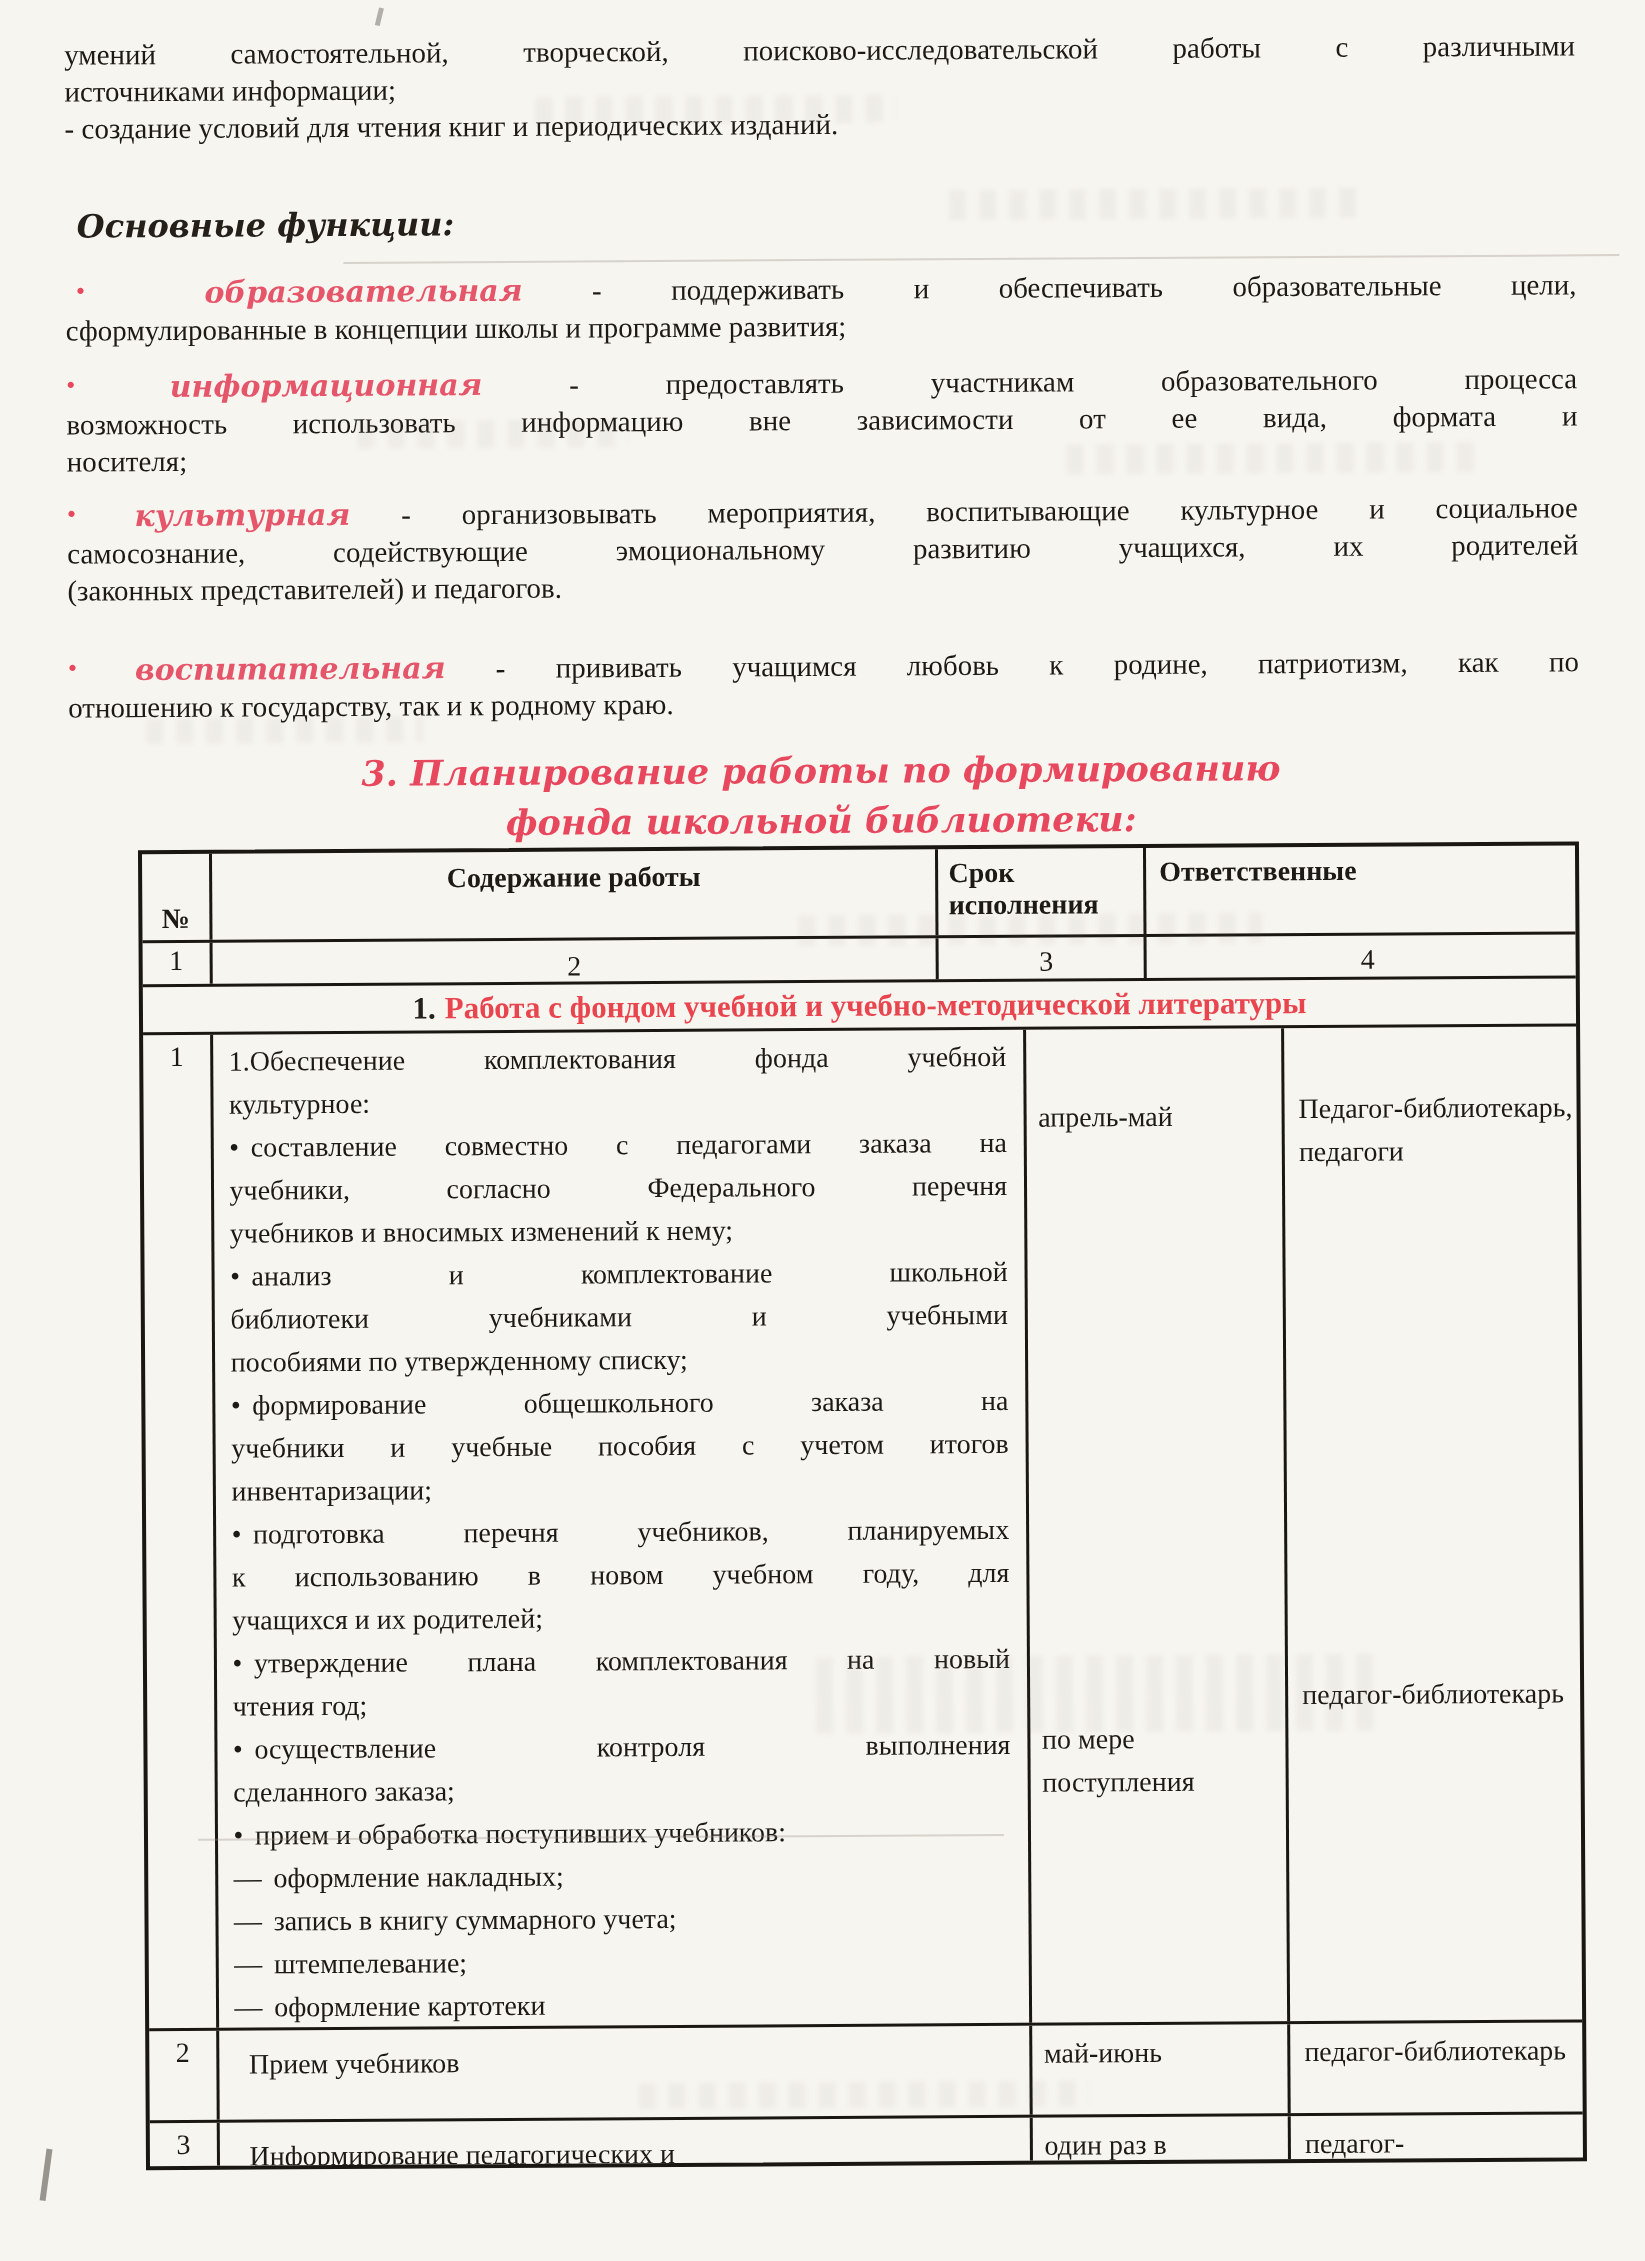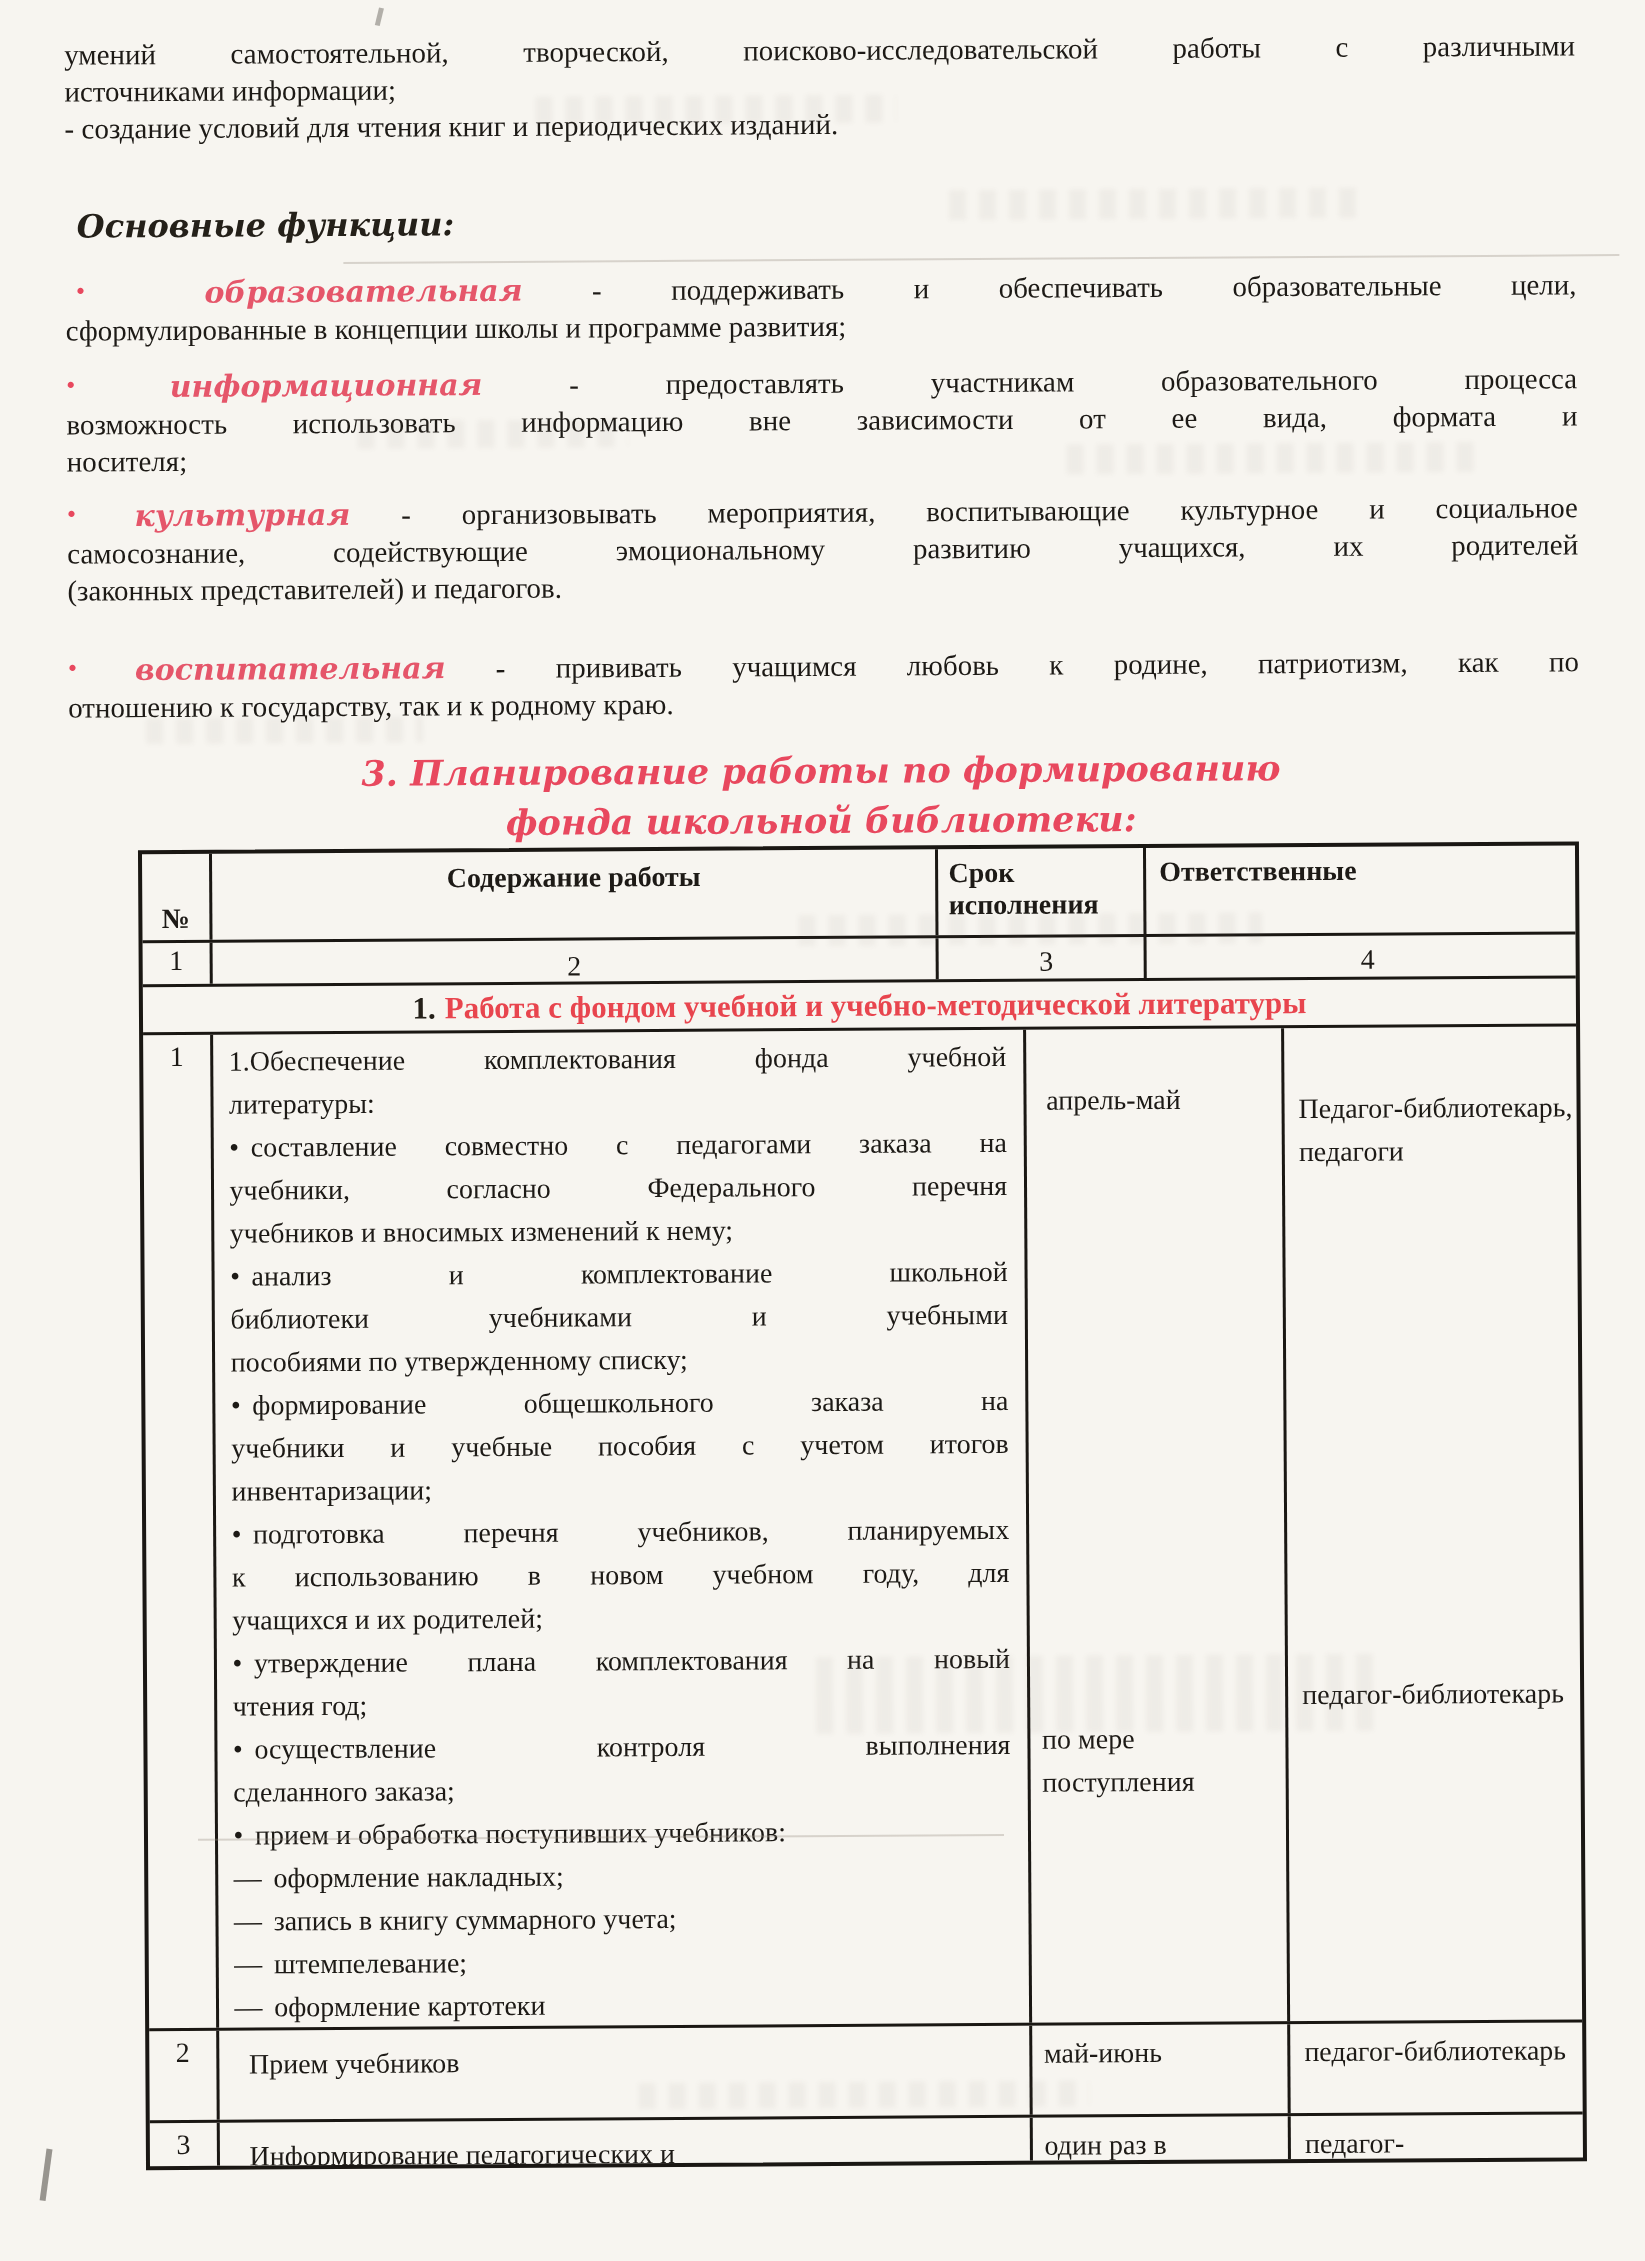--- a/index.html
+++ b/index.html
@@ -56,21 +56,21 @@
   
   .bc1{flex:0 0 67px;text-align:center;padding-top:6.4px;}
   .bc2{flex:0 0 813px;padding:5.2px 17px 0 15.5px;}
   .bc3{flex:0 0 258px;}
   .bc4{flex:1;}
   .cl{font-size:28px;line-height:43px;text-align:left;}
   .cl.j{text-align:justify;text-align-last:justify;}
   .mk{margin-right:0;}
   .mk.nz{margin-right:11.6px;}
   .abs{position:absolute;left:11.6px;font-size:28px;line-height:43px;}
-  .t1{top:49px;margin-left:8px;}
+  .t1{top:66px;}
   .t2{top:688px;width:193px;}
   .p1{top:59px;left:14px;width:277px;}
   .p2{top:645px;left:14px;width:277px;}
   .cellpad{padding:6.4px 13px 0 14px;font-size:28px;line-height:43px;}
   .c3pad{padding:6.4px 0 0 11.6px;font-size:28px;line-height:43px;}
   .c4pad{padding:6.4px 13px 0 14px;font-size:28px;line-height:43px;width:277px;box-sizing:content-box;}
   
   .ghost{position:absolute;filter:blur(2.6px);opacity:.10;pointer-events:none;
          background:repeating-linear-gradient(90deg, rgba(115,105,95,.6) 0 17px, transparent 17px 30px);}
   .thinrule{position:absolute;height:1.9px;background:#9a9288;opacity:.35;pointer-events:none;}
@@ -151,21 +151,21 @@
       <div class="tcell seccell">
         <span class="sec-prefix">1.</span>
         <span class="sec-title">Работа с фондом учебной и учебно-методической литературы</span>
       </div>
     </div>
 
     <div class="trow r1">
       <div class="tcell bc1">1</div>
       <div class="tcell bc2">
         <div class="cl j"><span class="mk"></span><span>1.Обеспечение комплектования фонда учебной</span></div>
-        <div class="cl"><span class="mk"></span><span>литературы:</span></div>
+        <div class="cl"><span class="mk"></span><span>культурное:</span></div>
         <div class="cl j"><span class="mk nz">•</span><span>составление совместно с педагогами заказа на</span></div>
         <div class="cl j"><span class="mk"></span><span>учебники, согласно Федерального перечня</span></div>
         <div class="cl"><span class="mk"></span><span>учебников и вносимых изменений к нему;</span></div>
         <div class="cl j"><span class="mk nz">•</span><span>анализ и комплектование  школьной</span></div>
         <div class="cl j"><span class="mk"></span><span>библиотеки   учебниками и учебными</span></div>
         <div class="cl"><span class="mk"></span><span>пособиями по утвержденному списку;</span></div>
         <div class="cl j"><span class="mk nz">•</span><span>формирование общешкольного заказа на</span></div>
         <div class="cl j"><span class="mk"></span><span>учебники и учебные пособия с учетом итогов</span></div>
         <div class="cl"><span class="mk"></span><span>инвентаризации;</span></div>
         <div class="cl j"><span class="mk nz">•</span><span>подготовка перечня учебников, планируемых</span></div>

